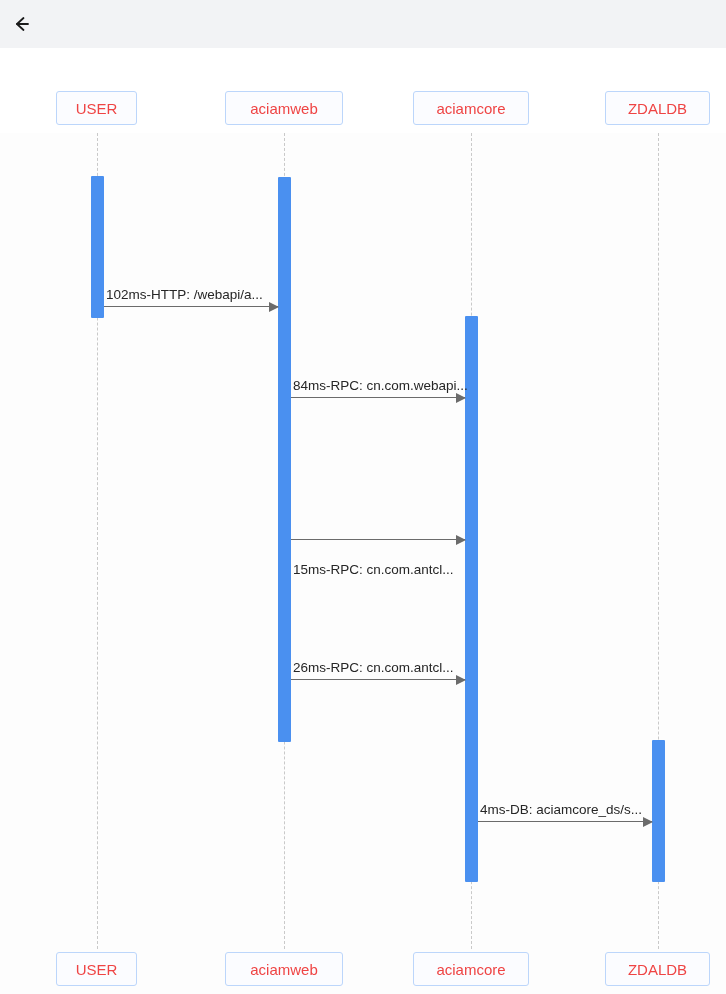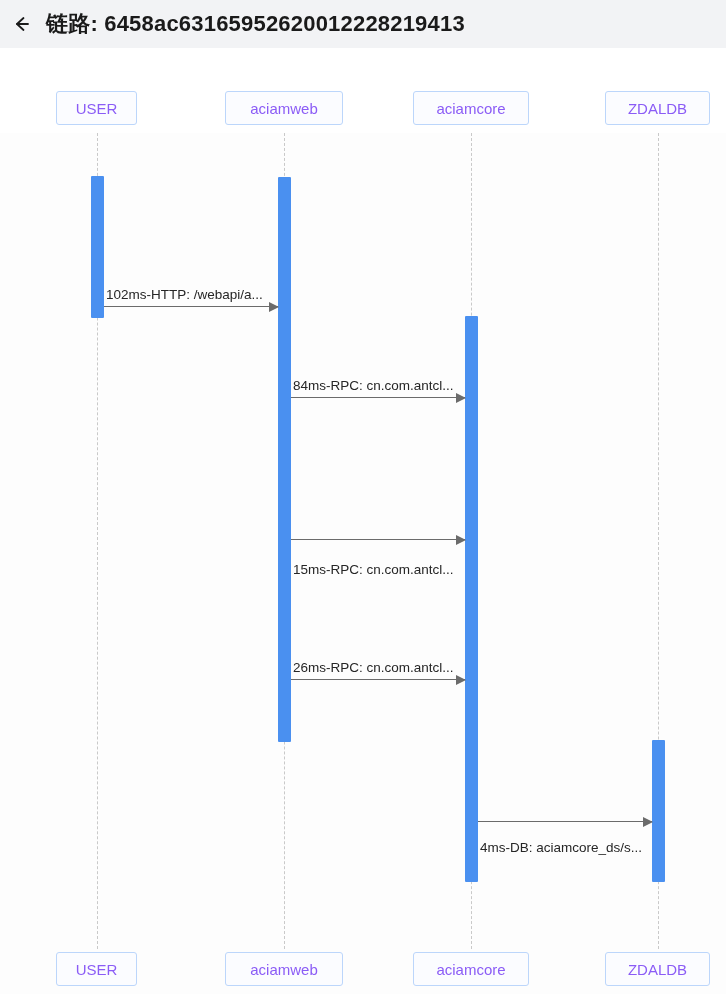--- a/index.html
+++ b/index.html
@@ -68,21 +68,21 @@
   }
 
   
   .pill {
     position: absolute;
     box-sizing: border-box;
     height: 34px;
     border: 1px solid #bcd6fb;
     border-radius: 3px;
     background: #fbfcff;
-    color: #8b5cf6;
+    color: #ef4444;
     font-size: 15px;
     display: flex;
     align-items: center;
     justify-content: center;
     white-space: nowrap;
     cursor: pointer;
   }
 
   
   .lifeline {
@@ -127,21 +127,20 @@
 
 <div class="topbar">
   <div class="back-btn">
     <span>
       <svg width="20" height="20" viewBox="0 0 20 20" aria-hidden="true">
         <path d="M11.5 4 L5 10 L11.5 16" fill="none" stroke="#1a1a1a" stroke-width="1.8" stroke-linecap="round" stroke-linejoin="round"></path>
         <path d="M5 10 L16 10" fill="none" stroke="#1a1a1a" stroke-width="1.8" stroke-linecap="round"></path>
       </svg>
     </span>
   </div>
-  <div class="page-title">链路: 6458ac63165952620012228219413</div>
 </div>
 
 <div class="header-strip"></div>
 
 <div class="diagram">
   <div id="lifelines-layer">
       <div class="lifeline" style="left: 97px; top: 0px; height: 816px;"></div>
       <div class="lifeline" style="left: 284px; top: 0px; height: 816px;"></div>
       <div class="lifeline" style="left: 471px; top: 0px; height: 816px;"></div>
       <div class="lifeline" style="left: 658px; top: 0px; height: 816px;"></div>
@@ -153,33 +152,33 @@
       <div class="activation" style="left: 652px; top: 607px; height: 142px; background: rgb(74, 144, 240);"></div>
     </div>
   <div id="messages-layer">
       <div class="msg" style="left: 104px; top: 173px; width: 174px; border-top-color: rgb(107, 107, 107);">
         <div class="msg-head" style="border-left-color: rgb(107, 107, 107);"></div>
       </div>
       <div class="msg-label" style="left: 106px; top: 155px;">102ms-HTTP: /webapi/a...</div>
       <div class="msg" style="left: 291px; top: 264px; width: 174px; border-top-color: rgb(107, 107, 107);">
         <div class="msg-head" style="border-left-color: rgb(107, 107, 107);"></div>
       </div>
-      <div class="msg-label" style="left: 293px; top: 246px;">84ms-RPC: cn.com.antcl...</div>
+      <div class="msg-label" style="left: 293px; top: 246px;">84ms-RPC: cn.com.webapi...</div>
       <div class="msg" style="left: 291px; top: 406px; width: 174px; border-top-color: rgb(107, 107, 107);">
         <div class="msg-head" style="border-left-color: rgb(107, 107, 107);"></div>
       </div>
       <div class="msg-label" style="left: 293px; top: 388px; margin-top: 42px;">15ms-RPC: cn.com.antcl...</div>
       <div class="msg" style="left: 291px; top: 546px; width: 174px; border-top-color: rgb(107, 107, 107);">
         <div class="msg-head" style="border-left-color: rgb(107, 107, 107);"></div>
       </div>
       <div class="msg-label" style="left: 293px; top: 528px; text-align: right;">26ms-RPC: cn.com.antcl...</div>
       <div class="msg" style="left: 478px; top: 688px; width: 174px; border-top-color: rgb(107, 107, 107);">
         <div class="msg-head" style="border-left-color: rgb(107, 107, 107);"></div>
       </div>
-      <div class="msg-label" style="left: 480px; top: 708px;">4ms-DB: aciamcore_ds/s...</div>
+      <div class="msg-label" style="left: 480px; top: 670px;">4ms-DB: aciamcore_ds/s...</div>
     </div>
 
 </div>
 
 <div id="pills-layer">
     <div class="pill" style="left: 56px; top: 91px; width: 81px;">
       <span>USER</span>
     </div>
     <div class="pill" style="left: 225px; top: 91px; width: 118px;">
       <span>aciamweb</span>

